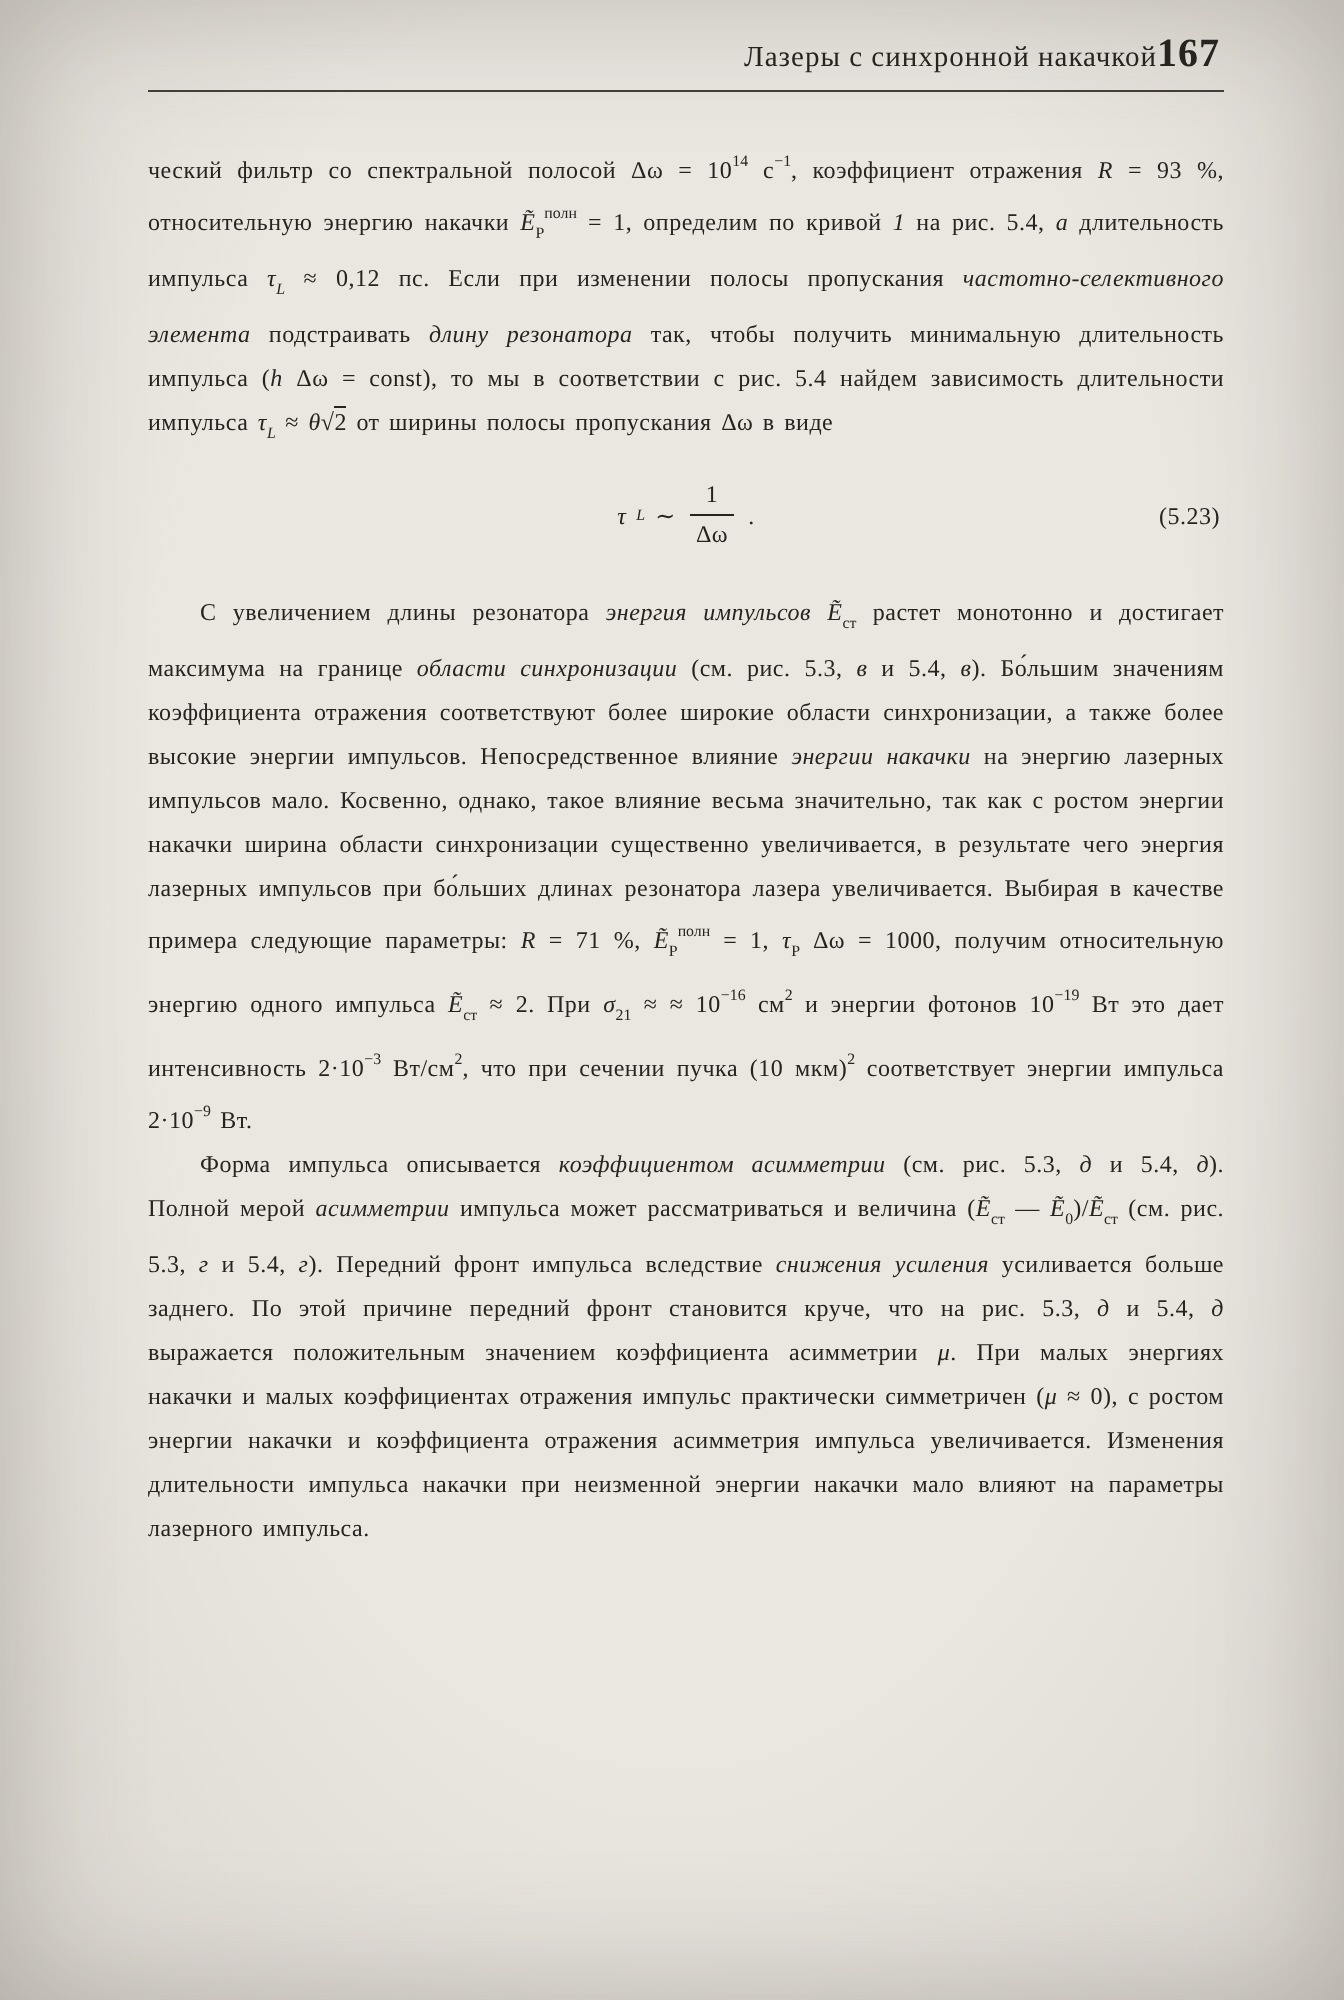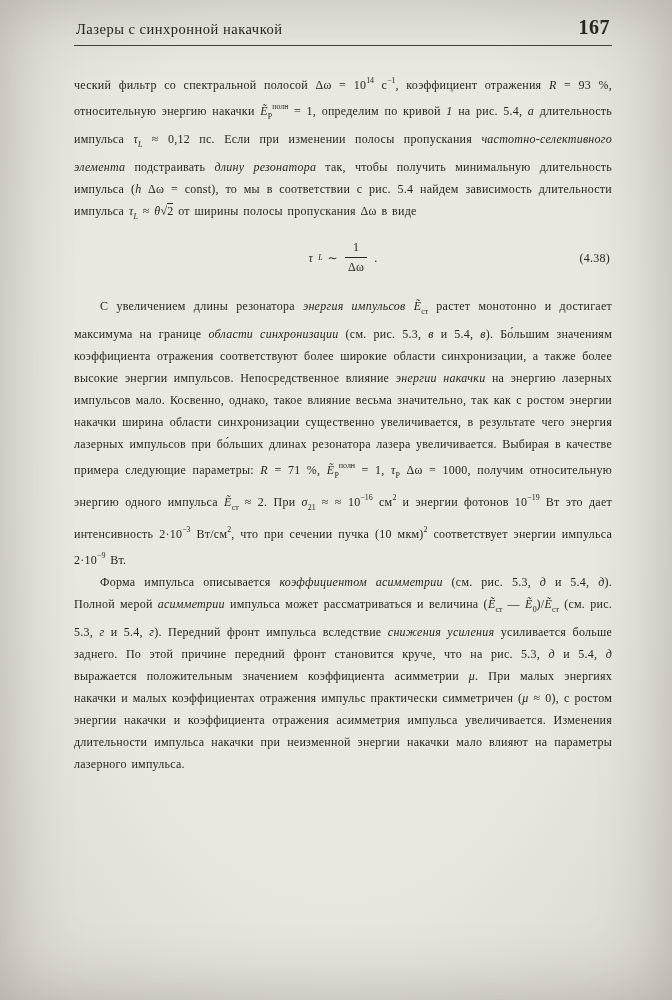--- a/index.html
+++ b/index.html
@@ -12,21 +12,21 @@
   }
   .page{
     box-sizing:border-box;
     width:672px;height:1000px;
     padding:16px 60px 0 74px;
     background:radial-gradient(ellipse at 50% 42%, #eae7e1 55%, #dad6cf 100%);
     box-shadow:inset 0 0 70px rgba(70,62,50,.28);
     overflow:hidden;
   }
   header{
-    display:flex;justify-content:space-between;align-items:baseline;
+    display:flex;justify-content:flex-end;align-items:baseline;
     border-bottom:1.2px solid #433e36;
     padding:0 2px 6px 2px;
   }
   .running-title{font-size:14.5px;letter-spacing:.5px;}
   .page-number{font-weight:bold;font-size:20px;letter-spacing:.5px;}
   main{
     margin-top:24px;
     font-size:12px;line-height:22px;
     text-align:justify;
     letter-spacing:.25px;word-spacing:1.5px;
@@ -56,17 +56,17 @@
       <p class="para"><span>ческий фильтр со спектральной полосой Δω = 10</span><span class="sup">14</span><span> с</span><span class="sup">−1</span><span>, коэффициент отражения </span><span class="i">R</span><span> = 93 %, относительную энергию накачки </span><span class="i">Ẽ</span><span class="sub">Р</span><span class="sup">полн</span><span> = 1, определим по кривой </span><span class="i">1</span><span> на рис. 5.4, </span><span class="i">а</span><span> длительность импульса </span><span class="i">τ</span><span class="i sub">L</span><span> ≈ 0,12 пс. Если при изменении полосы пропускания </span><span class="i">частотно-селективного элемента</span><span> подстраивать </span><span class="i">длину резонатора</span><span> так, чтобы получить минимальную длительность импульса (</span><span class="i">h</span><span> Δω = const), то мы в соответствии с рис. 5.4 найдем зависимость длительности импульса </span><span class="i">τ</span><span class="i sub">L</span><span> ≈ </span><span class="i">θ</span><span>√</span><span class="over">2</span><span> от ширины полосы пропускания Δω в виде</span></p>
       <div class="eq-row"><span class="eq">
           <span class="i">τ</span>
           <span class="i sub">L</span>
           <span> ∼ </span>
           <span class="frac">
             <span class="num">1</span>
             <span class="den">Δω</span>
           </span>
           <span>.</span>
-        </span><span class="eq-num">(4.38)</span></div>
+        </span><span class="eq-num">(5.23)</span></div>
       <p class="para indent"><span>С увеличением длины резонатора </span><span class="i">энергия импульсов </span><span class="i">Ẽ</span><span class="sub">ст</span><span> растет монотонно и достигает максимума на границе </span><span class="i">области синхронизации</span><span> (см. рис. 5.3, </span><span class="i">в</span><span> и 5.4, </span><span class="i">в</span><span>). Бо́льшим значениям коэффициента отражения соответствуют более широкие области синхронизации, а также более высокие энергии импульсов. Непосредственное влияние </span><span class="i">энергии накачки</span><span> на энергию лазерных импульсов мало. Косвенно, однако, такое влияние весьма значительно, так как с ростом энергии накачки ширина области синхронизации существенно увеличивается, в результате чего энергия лазерных импульсов при бо́льших длинах резонатора лазера увеличивается. Выбирая в качестве примера следующие параметры: </span><span class="i">R</span><span> = 71 %, </span><span class="i">Ẽ</span><span class="sub">Р</span><span class="sup">полн</span><span> = 1, </span><span class="i">τ</span><span class="sub">Р</span><span> Δω = 1000, получим относительную энергию одного импульса </span><span class="i">Ẽ</span><span class="sub">ст</span><span> ≈ 2. При </span><span class="i">σ</span><span class="sub">21</span><span> ≈ ≈ 10</span><span class="sup">−16</span><span> см</span><span class="sup">2</span><span> и энергии фотонов 10</span><span class="sup">−19</span><span> Вт это дает интенсивность 2·10</span><span class="sup">−3</span><span> Вт/см</span><span class="sup">2</span><span>, что при сечении пучка (10 мкм)</span><span class="sup">2</span><span> соответствует энергии импульса 2·10</span><span class="sup">−9</span><span> Вт.</span></p>
       <p class="para indent"><span>Форма импульса описывается </span><span class="i">коэффициентом асимметрии</span><span> (см. рис. 5.3, </span><span class="i">д</span><span> и 5.4, </span><span class="i">д</span><span>). Полной мерой </span><span class="i">асимметрии</span><span> импульса может рассматриваться и величина (</span><span class="i">Ẽ</span><span class="sub">ст</span><span> — </span><span class="i">Ẽ</span><span class="sub">0</span><span>)/</span><span class="i">Ẽ</span><span class="sub">ст</span><span> (см. рис. 5.3, </span><span class="i">г</span><span> и 5.4, </span><span class="i">г</span><span>). Передний фронт импульса вследствие </span><span class="i">снижения усиления</span><span> усиливается больше заднего. По этой причине передний фронт становится круче, что на рис. 5.3, </span><span class="i">д</span><span> и 5.4, </span><span class="i">д</span><span> выражается положительным значением коэффициента асимметрии </span><span class="i">μ</span><span>. При малых энергиях накачки и малых коэффициентах отражения импульс практически симметричен (</span><span class="i">μ</span><span> ≈ 0), с ростом энергии накачки и коэффициента отражения асимметрия импульса увеличивается. Изменения длительности импульса накачки при неизменной энергии накачки мало влияют на параметры лазерного импульса.</span></p>
     </main>
 </div>
 
 </body></html>

